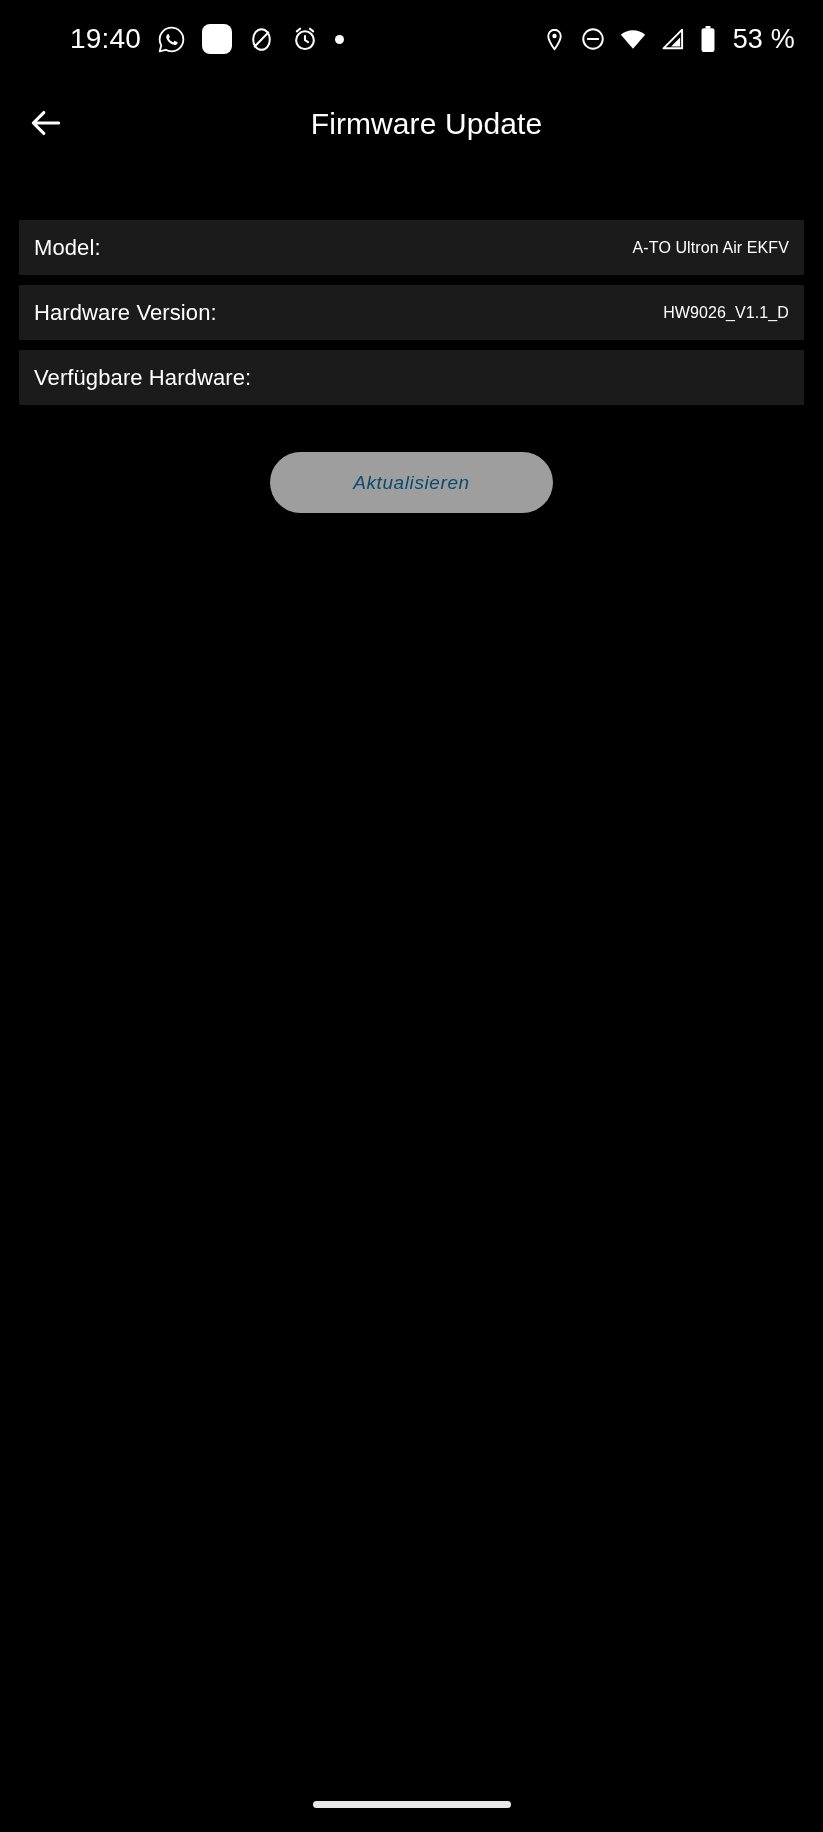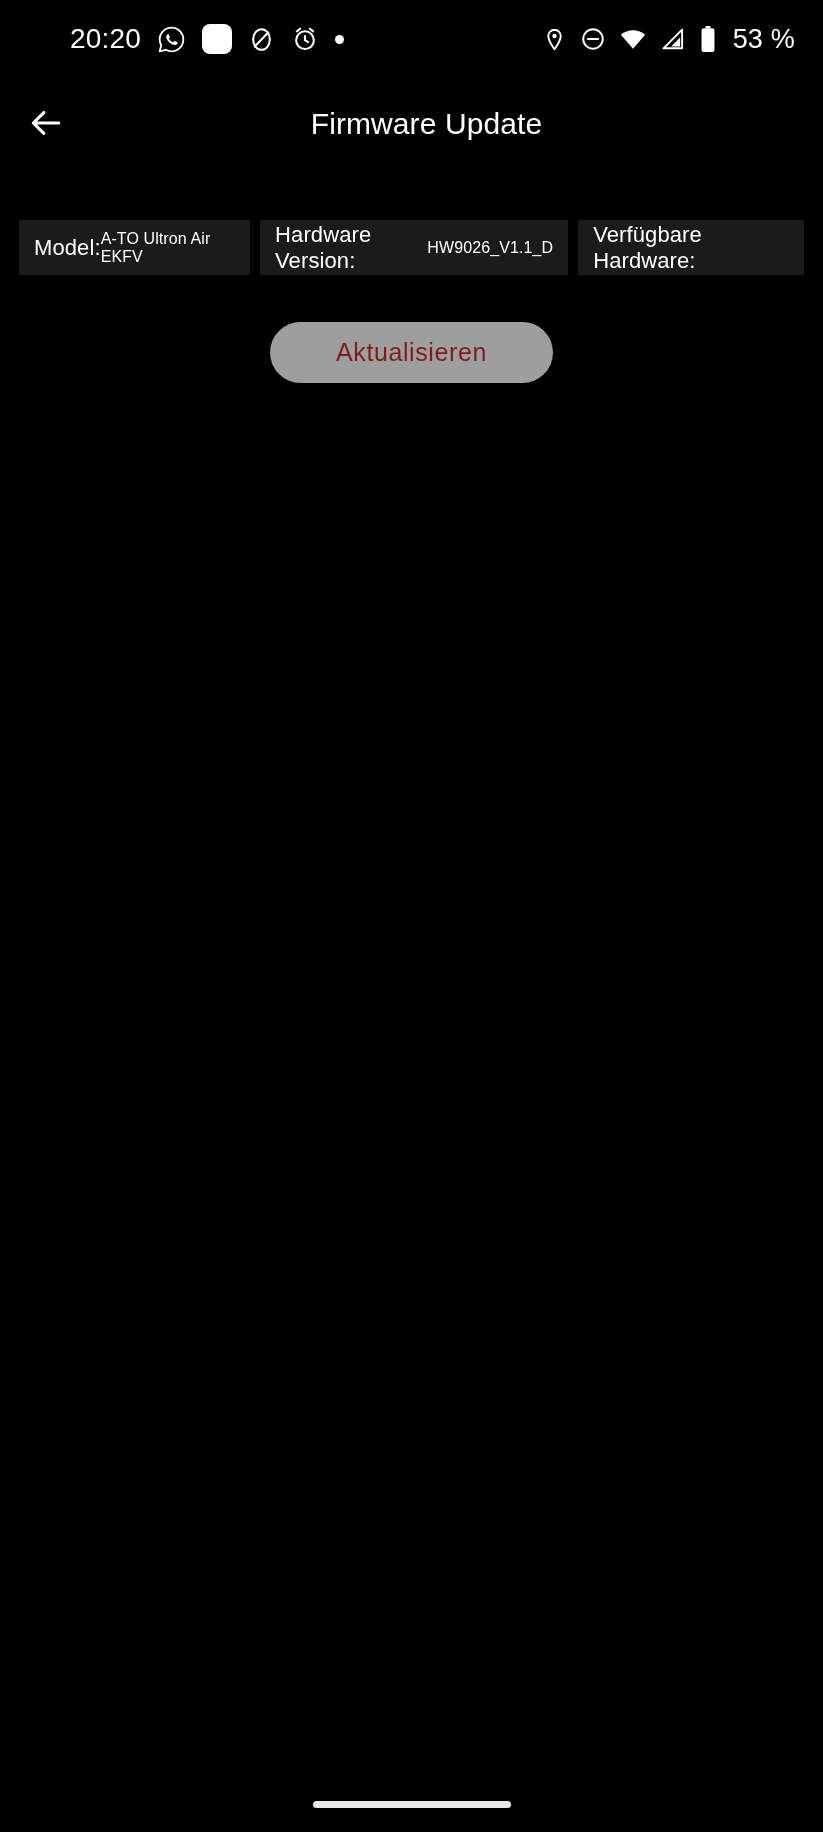--- a/index.html
+++ b/index.html
@@ -108,20 +108,21 @@
     letter-spacing: 0.1px;
     color: #ffffff;
     padding-left: 30px;
   }
 
   
   .info-list {
     margin-top: 42px;
     padding: 8px 19px;
     display: flex;
+    flex-direction: column;
     gap: 10px;
   }
 
   .info-row {
     background: #1b1b1b;
     height: 55px;
     display: flex;
     align-items: center;
     justify-content: space-between;
     padding: 0 15px;
@@ -148,30 +149,31 @@
     margin-top: 39px;
     display: flex;
     justify-content: center;
   }
 
   .update-button {
     width: 283px;
     height: 61px;
     border-radius: 31px;
     background: #9e9e9e;
-    color: #7f1d1d;
+    color: #0c4a6e;
     font-family: "Liberation Sans", sans-serif;
-    font-size: 25px;
+    font-size: 19px;
     font-weight: 400;
     letter-spacing: 0.6px;
     border: none;
     display: flex;
     align-items: center;
     justify-content: center;
     cursor: default;
+    font-style: italic;
   }
 
   
   .nav-bar {
     position: absolute;
     left: 0;
     bottom: 0;
     width: 823px;
     height: 62px;
     display: flex;
@@ -187,21 +189,21 @@
     margin-top: 6px;
   }
 </style>
 </head>
 <body>
 
 <div class="status-bar">
 
   <div class="status-left">
 
-    <span class="status-clock">20:20</span>
+    <span class="status-clock">19:40</span>
 
     <span class="status-icon">
       <svg width="29" height="29" viewBox="0 0 24 24" fill="none">
         <path d="M12 2.2c-5.4 0-9.8 4.4-9.8 9.8 0 1.73.46 3.4 1.32 4.88L2.2 21.8l5.06-1.3A9.75 9.75 0 0 0 12 21.8c5.4 0 9.8-4.4 9.8-9.8S17.4 2.2 12 2.2Z" stroke="#ffffff" stroke-width="1.5" fill="none" stroke-linejoin="round"></path>
         <path d="M9.2 7.6c-.3 0-.62.1-.85.42-.27.37-.72 1-.72 1.95 0 1.15.83 2.27.95 2.43.12.16 1.6 2.57 3.95 3.5 1.95.78 2.35.63 2.77.59.43-.04 1.38-.56 1.58-1.12.2-.55.2-1.02.14-1.12-.06-.1-.22-.16-.46-.28-.24-.12-1.4-.7-1.62-.78-.22-.08-.38-.12-.54.12-.16.24-.62.78-.76.94-.14.16-.28.18-.52.06-.24-.12-1.02-.38-1.94-1.2-.72-.64-1.2-1.42-1.34-1.66-.14-.24-.01-.37.11-.49.11-.11.24-.28.36-.42.12-.14.16-.24.24-.4.08-.16.04-.3-.02-.42-.06-.12-.54-1.3-.74-1.78-.19-.46-.39-.4-.54-.41h-.04Z" fill="#ffffff"></path>
       </svg>
     </span>
 
     <span class="sq-icon"></span>
 

